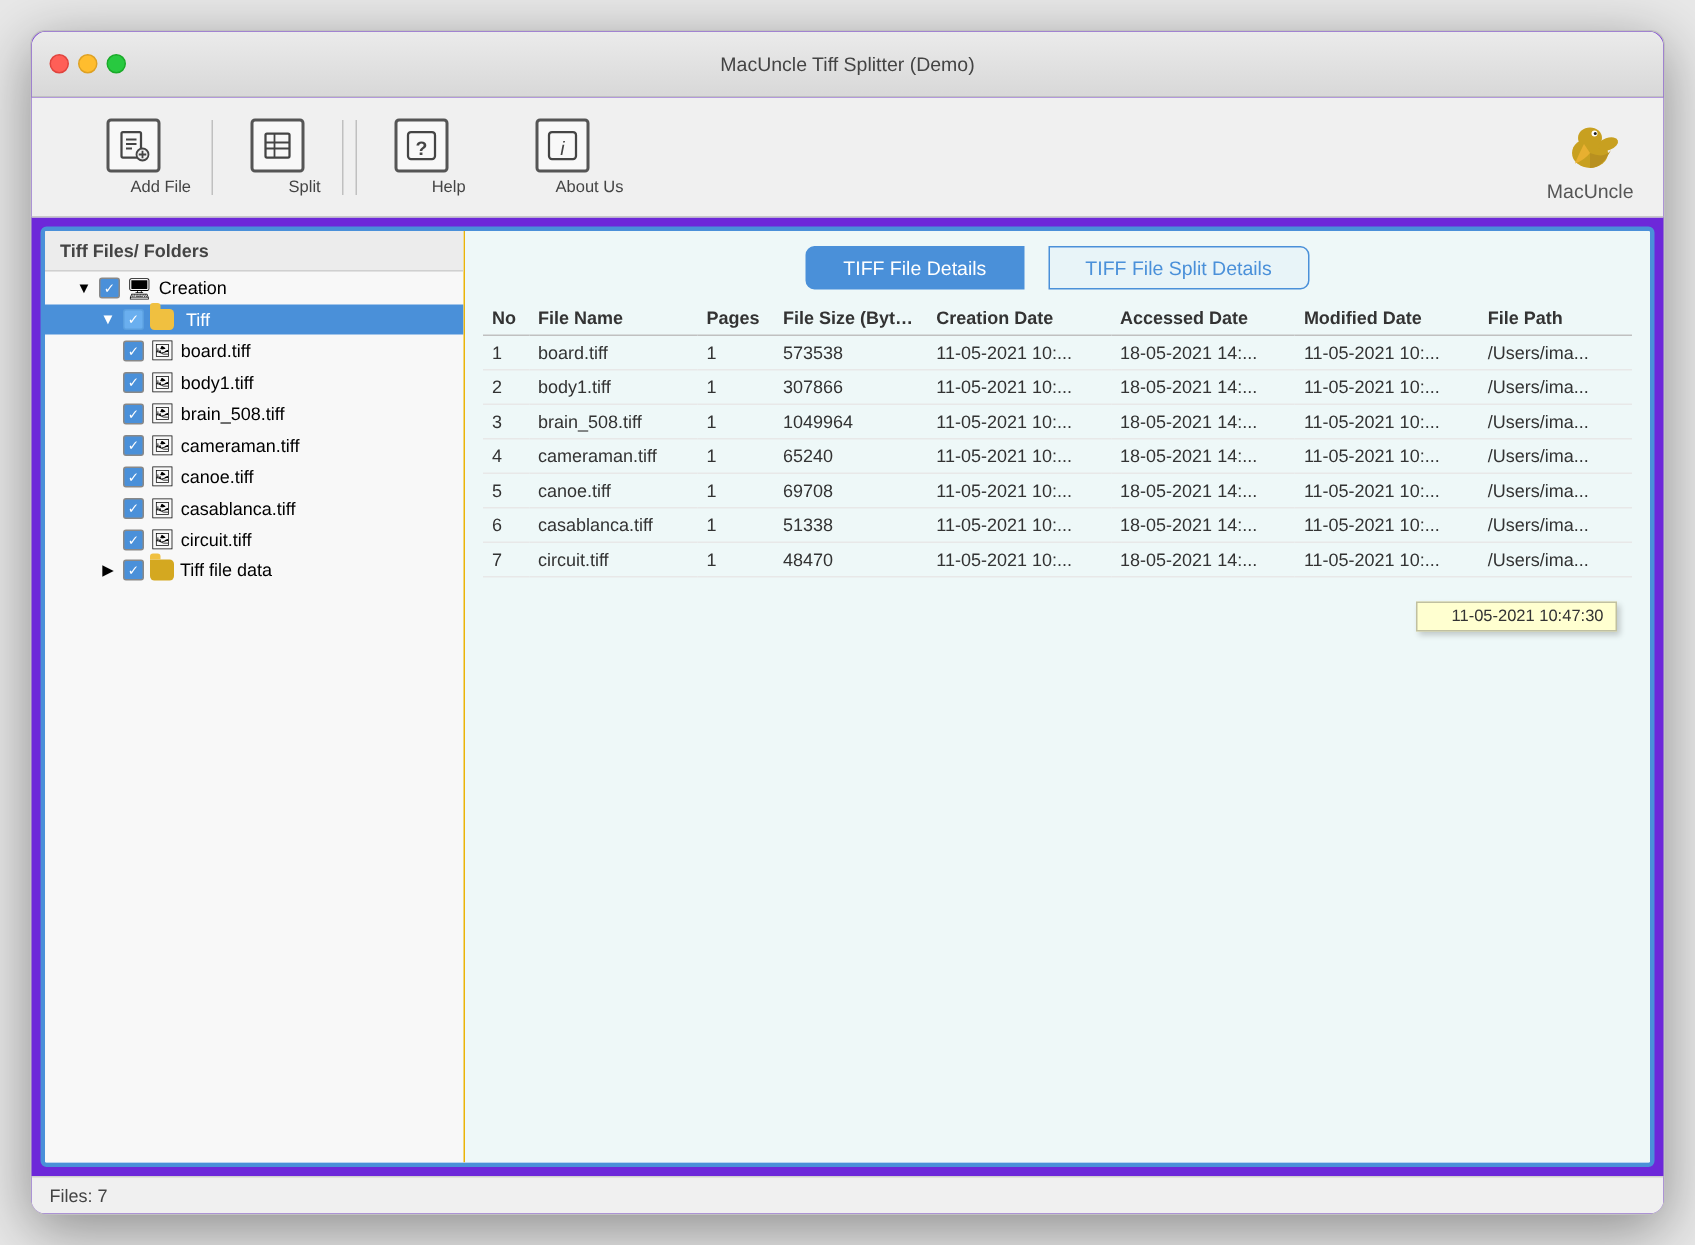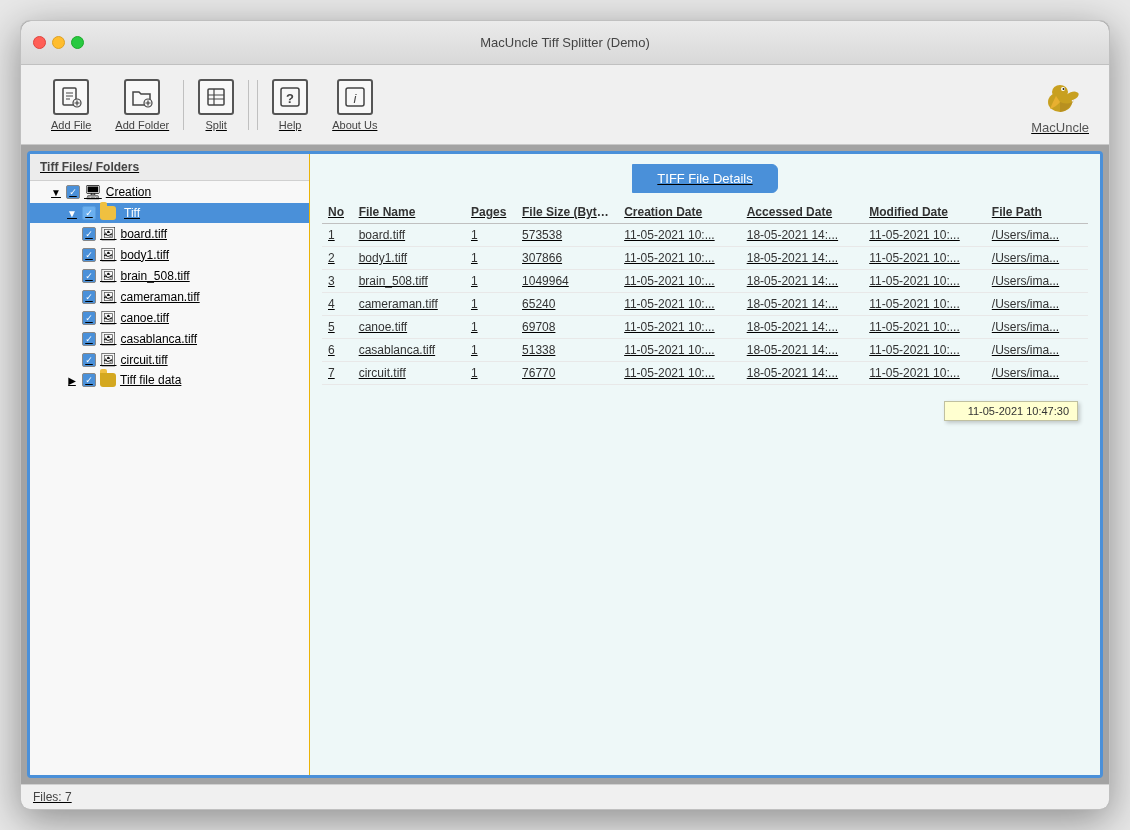--- a/index.html
+++ b/index.html
@@ -8,28 +8,27 @@
       font-family: -apple-system, BlinkMacSystemFont, "Helvetica Neue", Arial, sans-serif;
       font-size: 12px;
       display: flex;
       justify-content: center;
       align-items: center;
       min-height: 100vh;
     }
     .window {
       width: 1090px;
       height: 790px;
-      background: #a3a3a3;
+      background: #6d28d9;
       border-radius: 10px;
       box-shadow: 0 10px 40px rgba(0,0,0,0.4);
       display: flex;
       flex-direction: column;
       overflow: hidden;
       border: 1px solid #c0c0c0;
-      text-decoration: underline;
     }
     
     .titlebar {
       height: 44px;
       background: linear-gradient(to bottom, #ebebeb, #d8d8d8);
       display: flex;
       align-items: center;
       padding: 0 12px;
       border-bottom: 1px solid #c0c0c0;
       border-radius: 10px 10px 0 0;
@@ -90,20 +89,21 @@
       display: flex;
       align-items: center;
       justify-content: center;
       font-size: 18px;
       color: #333;
       background: #f8f8f8;
     }
     .toolbar-label {
       font-size: 11px;
       color: #444;
+      margin-left: 36px;
     }
     .toolbar-separator {
       width: 1px;
       height: 50px;
       background: #c0c0c0;
       margin: 0 4px;
     }
     .toolbar-right {
       margin-left: auto;
       display: flex;
@@ -342,31 +342,20 @@
             <line x1="6" y1="10" x2="13" y2="10" stroke="#444" stroke-width="1.2"></line>
             <line x1="6" y1="13" x2="10" y2="13" stroke="#444" stroke-width="1.2"></line>
             <circle cx="17" cy="17" r="4" fill="#f0f0f0" stroke="#444" stroke-width="1.2"></circle>
             <line x1="17" y1="14.5" x2="17" y2="19.5" stroke="#444" stroke-width="1.2"></line>
             <line x1="14.5" y1="17" x2="19.5" y2="17" stroke="#444" stroke-width="1.2"></line>
           </svg>
         </div>
         <span class="toolbar-label">Add File</span>
       </div>
 
-      <div class="toolbar-item">
-        <div class="toolbar-icon">
-          <svg width="22" height="22" viewBox="0 0 22 22" fill="none">
-            <path d="M2 6h6l2 2h9v11H2V6z" stroke="#444" stroke-width="1.5" fill="#f8f8f8"></path>
-            <circle cx="17" cy="17" r="4" fill="#f0f0f0" stroke="#444" stroke-width="1.2"></circle>
-            <line x1="17" y1="14.5" x2="17" y2="19.5" stroke="#444" stroke-width="1.2"></line>
-            <line x1="14.5" y1="17" x2="19.5" y2="17" stroke="#444" stroke-width="1.2"></line>
-          </svg>
-        </div>
-        <span class="toolbar-label">Add Folder</span>
-      </div>
 
     </div>
 
     <div class="toolbar-separator"></div>
 
     <div class="toolbar-group">
       <div class="toolbar-item">
         <div class="toolbar-icon">
           <svg width="22" height="22" viewBox="0 0 22 22" fill="none">
             <rect x="3" y="3" width="16" height="16" rx="1" stroke="#444" stroke-width="1.5" fill="#f8f8f8"></rect>
@@ -486,20 +475,21 @@
         <div class="checkbox"></div>
         <div class="icon-folder" style="background:#d4a820;"></div>
         <span style="margin-left:0;">Tiff file data</span>
       </div>
     </div>
 
     <div class="right-panel">
 
       <div class="tabs-container">
         <button class="tab-btn">TIFF File Details</button>
+        <button class="tab-btn inactive">TIFF File Split Details</button>
       </div>
 
       <div class="table-container">
         <div class="table-wrapper">
           <table>
             <thead>
               <tr>
                 <th class="col-no">No</th>
                 <th class="col-name">File Name</th>
                 <th class="col-pages">Pages</th>
@@ -568,21 +558,21 @@
     <td>51338</td>
     <td>11-05-2021 10:...</td>
     <td>18-05-2021 14:...</td>
     <td>11-05-2021 10:...</td>
     <td>/Users/ima...</td>
   </tr>
                 <tr>
     <td>7</td>
     <td>circuit.tiff</td>
     <td>1</td>
-    <td>76770</td>
+    <td>48470</td>
     <td>11-05-2021 10:...</td>
     <td>18-05-2021 14:...</td>
     <td>11-05-2021 10:...</td>
     <td>/Users/ima...</td>
   </tr>
               </tbody>
           </table>
 
           <div class="tooltip" style="right: 10px; top: 200px; padding-left: 23px;">11-05-2021 10:47:30</div>
         </div>

